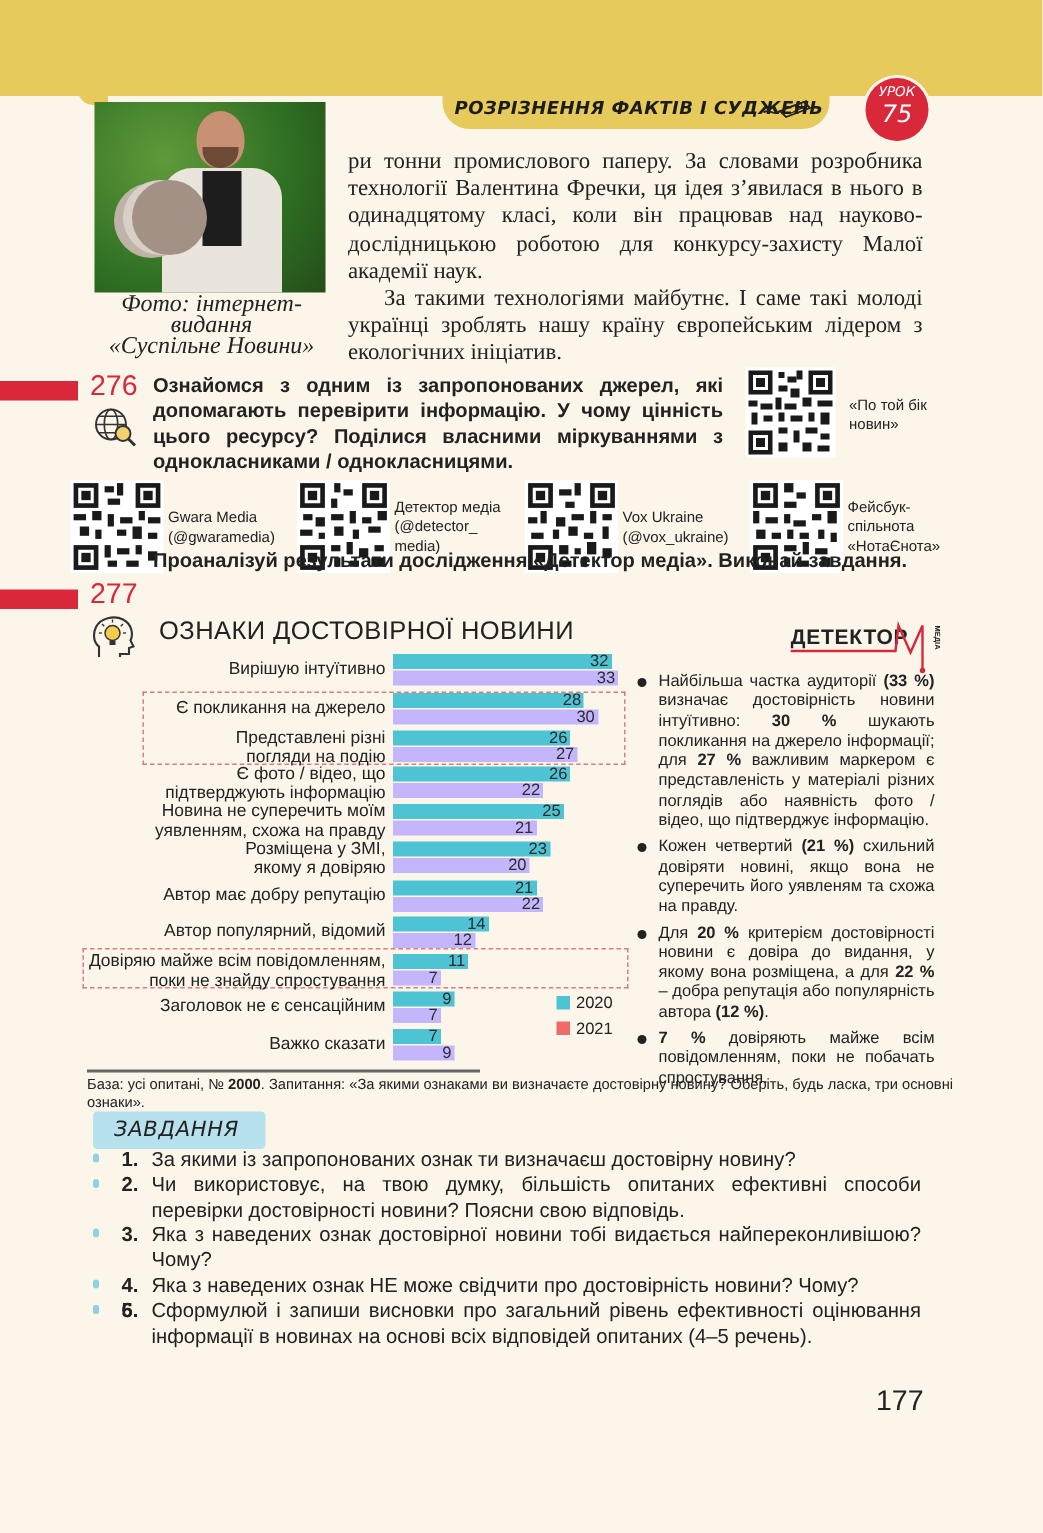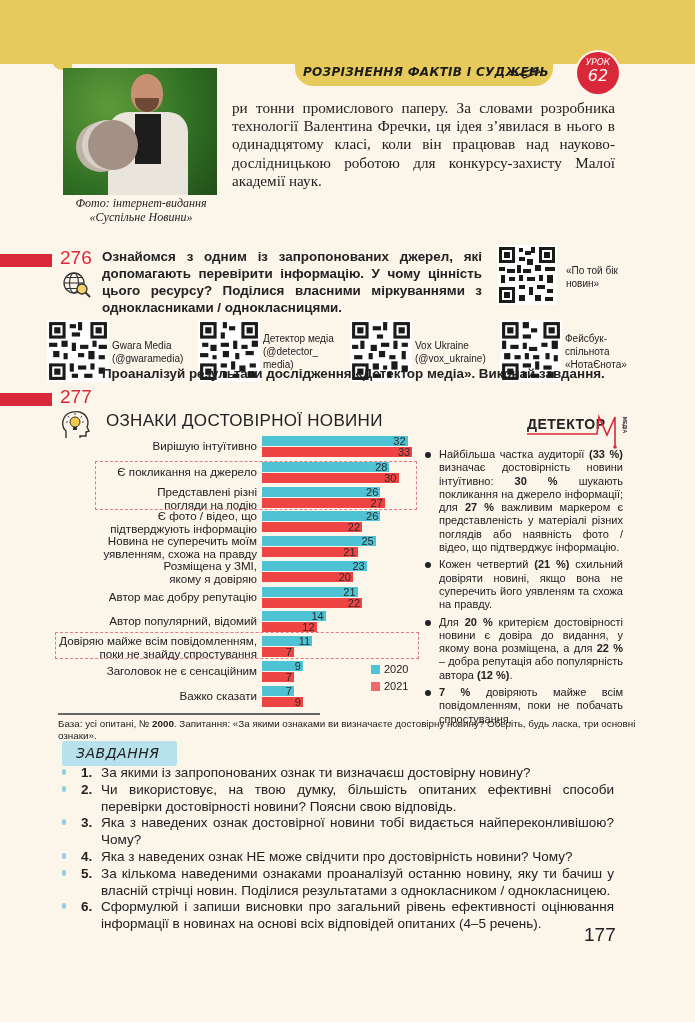--- a/index.html
+++ b/index.html
@@ -11,35 +11,35 @@
   .pencil{position:absolute;left:508px;top:66px;}
   .lesson-badge{position:absolute;left:577px;top:52px;width:42px;height:42px;border-radius:50%;background:#d9283a;color:#fff;text-align:center;font-family:"DejaVu Sans",sans-serif;font-style:italic;line-height:1;box-shadow:0 0 0 2px #fbf5ea;}
   .lesson-badge .l1{font-size:9px;margin-top:6px;display:block;}
   .lesson-badge .l2{font-size:16px;display:block;margin-top:1px;}
   .photo{position:absolute;left:63px;top:68px;width:154px;height:127px;background:radial-gradient(circle at 30% 30%,#5f9a3a,#2f6f23 60%,#244d1a);overflow:hidden;}
   .photo .head{position:absolute;left:68px;top:6px;width:32px;height:38px;border-radius:50% 50% 45% 45%;background:#c89174;}
   .photo .beard{position:absolute;left:72px;top:30px;width:24px;height:14px;border-radius:0 0 12px 12px;background:#6d4a35;}
   .photo .body{position:absolute;left:45px;top:44px;width:80px;height:90px;background:#e9e5dd;border-radius:20px 20px 0 0;}
   .photo .shirt{position:absolute;left:72px;top:46px;width:26px;height:50px;background:#1d1d1d;}
   .photo .discs{position:absolute;left:25px;top:52px;width:50px;height:50px;border-radius:50%;background:#a49186;box-shadow:-6px 0 0 #d8cfc7,-12px 2px 0 #bfb2a7;}
-  .photo-caption{position:absolute;left:60px;top:196px;width:162px;text-align:center;font-family:"Liberation Serif",serif;font-style:italic;font-size:12px;line-height:14px;color:#222;}
+  .photo-caption{position:absolute;left:60px;top:196px;width:162px;text-align:center;font-family:"Liberation Serif",serif;font-style:italic;font-size:16px;line-height:14px;color:#222;}
   .serif-text{position:absolute;left:232px;top:99px;width:383px;font-family:"Liberation Serif",serif;font-size:15.2px;line-height:18.2px;color:#222;text-align:justify;}
   .serif-text p{margin:0;}
   .serif-text .indent{text-indent:24px;}
   .redbar{position:absolute;left:0;height:13px;background:#d9283a;}
   .task-num{position:absolute;font-size:19px;color:#d9283a;font-family:"Liberation Sans",sans-serif;}
   .task-text{position:absolute;font-weight:bold;font-size:13.4px;line-height:17px;color:#222;text-align:justify;}
   .qr{position:absolute;background:#fff;}
   .qr svg{display:block;}
   .qr-label{position:absolute;font-size:10px;line-height:13px;color:#222;}
   .chart-title{position:absolute;left:106px;top:411px;font-size:17px;letter-spacing:0.3px;color:#222;}
   .bar-label{position:absolute;right:438px;text-align:right;font-size:11.6px;line-height:12.5px;color:#222;}
   .bar{position:absolute;left:262px;height:10px;}
   .bar.b2020{background:#4ec3d4;}
-  .bar.b2021{background:#ef4444;}
+  .bar.b2021{background:#c4b5fd;}
   .bar span{position:absolute;right:2px;top:-1px;font-size:11px;line-height:12px;color:#2b2b2b;}
   .dotbox{position:absolute;border:1px dashed #e07a86;}
   .axis{position:absolute;left:58px;top:713px;width:262px;height:2px;background:#666;}
   .legend{position:absolute;font-size:11px;color:#222;}
   .legend i{display:inline-block;width:9px;height:9px;margin-right:4px;vertical-align:-1px;}
   .bullets{position:absolute;left:423px;top:448px;width:200px;font-size:11px;line-height:13.3px;color:#222;margin:0;padding:0;list-style:none;}
   .bullets li{position:relative;padding-left:16px;margin-bottom:4px;text-align:justify;}
   .bullets li:before{content:"";position:absolute;left:2px;top:4px;width:6px;height:6px;border-radius:50%;background:#222;}
   .note{position:absolute;left:58px;top:718px;width:590px;font-size:9.8px;line-height:11.5px;color:#222;}
   .zav{position:absolute;left:62px;top:741px;width:115px;height:25px;background:#b7e1ec;border-radius:3px;font-family:"DejaVu Sans",sans-serif;font-style:italic;font-size:14px;line-height:25px;padding-left:14px;box-sizing:border-box;color:#222;letter-spacing:0.5px;}
@@ -57,37 +57,38 @@
 <div class="topband-tab-left"></div>
 <div class="topband-tab"></div>
 <div class="running-head">РОЗРІЗНЕННЯ ФАКТІВ І СУДЖЕНЬ</div>
 <svg class="pencil" width="34" height="14" viewBox="0 0 34 14">
   <path d="M1 9 C5 6,8 12,12 8" stroke="#222" stroke-width="1.3" fill="none"></path>
   <path d="M12 8 L28 2 L32 6 L16 12 Z" fill="none" stroke="#222" stroke-width="1.2"></path>
   <path d="M16 6 L30 1 M18 10 L31 4 M22 4 L24 10 M26 3 L28 8" stroke="#222" stroke-width="0.8"></path>
 </svg>
 <div class="lesson-badge">
   <span class="l1">УРОК</span>
-  <span class="l2">62</span>
+  <span class="l2">75</span>
 </div>
 
 <div class="photo">
   <div class="body"></div>
     <div class="shirt"></div>
     <div class="head"></div>
     <div class="beard"></div>
     <div class="discs"></div>
 </div>
 <div class="photo-caption">
   <div>Фото: інтернет-видання</div>
   <div>«Суспільне Новини»</div>
 </div>
 
 <div class="serif-text">
   <p>ри тонни промислового паперу. За словами розробника технології Валентина Фречки, ця ідея з’явилася в нього в одинадцятому класі, коли він працював над науково-дослідницькою роботою для конкурсу-захисту Малої академії наук.</p>
+  <p class="indent">За такими технологіями майбутнє. І саме такі молоді українці зроблять нашу країну європейським лідером з екологічних ініціатив.</p>
 </div>
 
 <div class="redbar" style="top:254px;width:52px;"></div>
 <div class="task-num" style="left:60px;top:247px;">276</div>
 <svg style="position:absolute;left:62px;top:271px;" width="30" height="28" viewBox="0 0 30 28">
   <circle cx="12" cy="12" r="10" fill="none" stroke="#333" stroke-width="1.3"></circle>
   <ellipse cx="12" cy="12" rx="4.5" ry="10" fill="none" stroke="#333" stroke-width="1.1"></ellipse>
   <line x1="2" y1="12" x2="22" y2="12" stroke="#333" stroke-width="1.1"></line>
   <line x1="4" y1="6.5" x2="20" y2="6.5" stroke="#333" stroke-width="1"></line>
   <line x1="4" y1="17.5" x2="20" y2="17.5" stroke="#333" stroke-width="1"></line>
@@ -477,17 +478,17 @@
   </ul>
 
 <div class="note"><span>База: усі опитані, № </span><b>2000</b><span>. Запитання: «За якими ознаками ви визначаєте достовірну новину? Оберіть, будь ласка, три основні ознаки».</span></div>
 
 <div class="zav">ЗАВДАННЯ</div>
 <ul class="tasks" id="tasks">
     <li><span class="m" style="top: 4px;"></span><span class="n">1.</span><span>За якими із запропонованих ознак ти визначаєш достовірну новину?</span></li>
     <li><span class="m" style="top: 4px;"></span><span class="n">2.</span><span>Чи використовує, на твою думку, більшість опитаних ефективні способи перевірки достовірності новини? Поясни свою відповідь.</span></li>
     <li><span class="m" style="top: 4px;"></span><span class="n">3.</span><span>Яка з наведених ознак достовірної новини тобі видається найпереконливішою? Чому?</span></li>
     <li><span class="m" style="top: 4px;"></span><span class="n">4.</span><span>Яка з наведених ознак НЕ може свідчити про достовірність новини? Чому?</span></li>
-    <li><span class="m" style="top: 4px;"></span><span class="n">5.</span><span>За кількома наведеними ознаками проаналізуй останню новину, яку ти бачиш у власній стрічці новин. Поділися результатами з однокласником / однокласницею.</span></li>
+    <li><span class="m" style="top: 4px;"></span><span class="n">5.</span></li>
     <li><span class="m" style="top: 4px;"></span><span class="n">6.</span><span>Сформулюй і запиши висновки про загальний рівень ефективності оцінювання інформації в новинах на основі всіх відповідей опитаних (4–5 речень).</span></li>
   </ul>
 
 <div class="page-num">177</div>
 
 </body></html>

